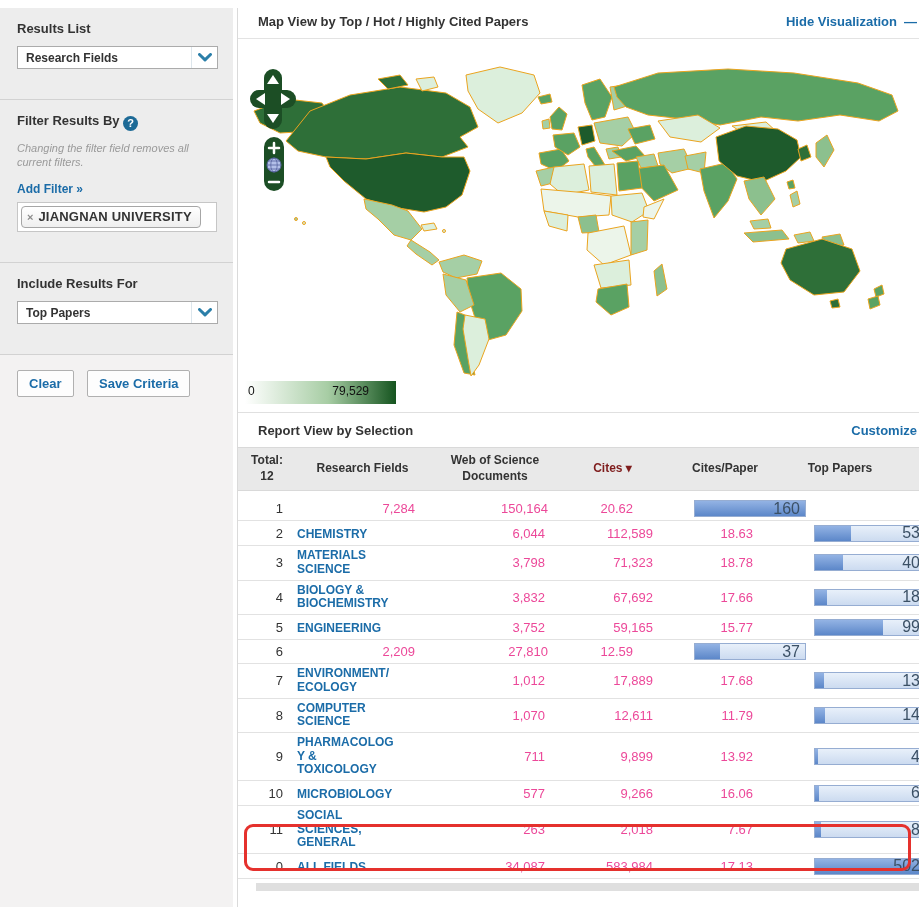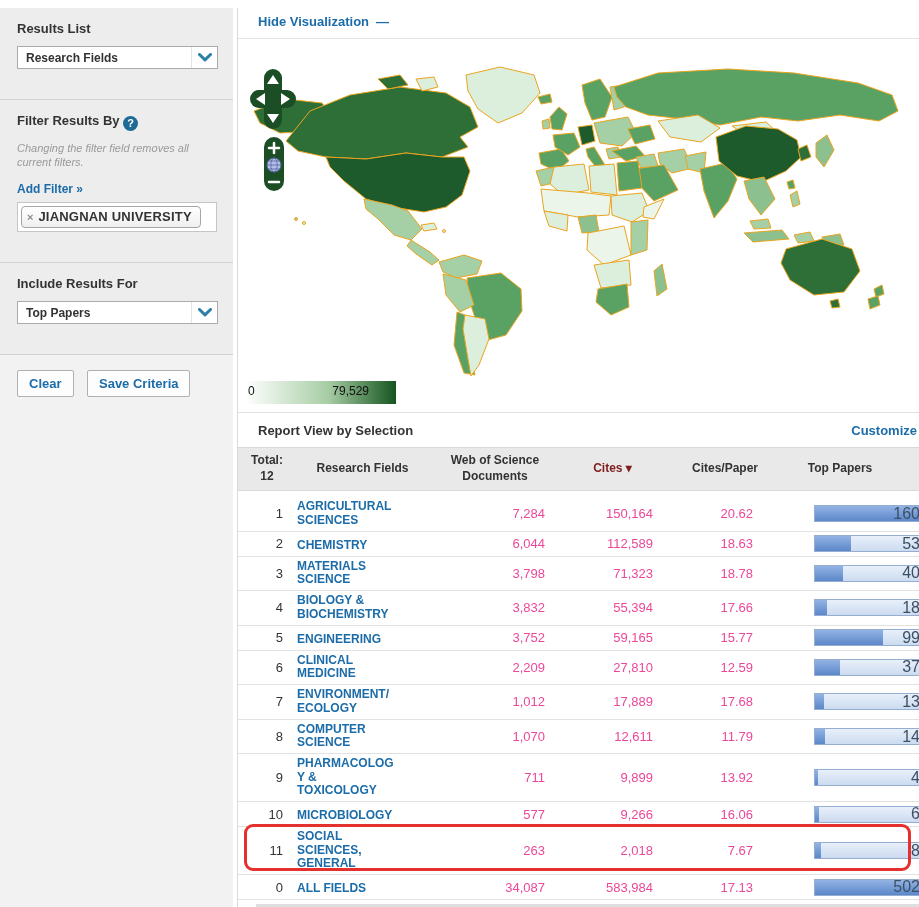--- a/index.html
+++ b/index.html
@@ -126,20 +126,21 @@
 
   <div class="side-actions">
     <button class="btn">Clear</button>
     <button class="btn">Save Criteria</button>
   </div>
 </aside>
 <div class="v-line"></div>
 
 <main class="main">
   <div class="viz-head">
+    <span class="viz-title">Map View by Top / Hot / Highly Cited Papers</span>
     <a class="hide-viz">
       <span>Hide Visualization</span>
       <span class="hv-dash">—</span>
     </a>
   </div>
 
   <div class="map-wrap">
     <svg width="681" height="338" viewBox="0 0 681 338">
       <g stroke="#eaa41f" stroke-width="1" stroke-linejoin="round" transform="translate(0,6)">
 
@@ -267,22 +268,20 @@
         <span>Cites</span>
         <span>▾</span>
       </div>
       <div class="ch c5">Cites/Paper</div>
       <div class="ch c6">Top Papers</div>
     </div>
 
     <div class="tbody" id="tbody">
       <div class="trow">
         <div class="td c1">1</div>
-        <div class="td c2"><a class="fieldlink">AGRICULTURAL
-SCIENCES</a></div>
         <div class="td c3 num">7,284</div>
         <div class="td c4 num">150,164</div>
         <div class="td c5 num">20.62</div>
         <div class="td c6">
           <div class="bar">
             <div class="bar-fill" style="width: 100%;"></div>
             <span class="bar-val">160</span>
           </div>
         </div>
       </div>
@@ -314,21 +313,21 @@
             <span class="bar-val">40</span>
           </div>
         </div>
       </div>
 
       <div class="trow">
         <div class="td c1">4</div>
         <div class="td c2"><a class="fieldlink">BIOLOGY &amp;
 BIOCHEMISTRY</a></div>
         <div class="td c3 num">3,832</div>
-        <div class="td c4 num">55,394</div>
+        <div class="td c4 num">67,692</div>
         <div class="td c5 num">17.66</div>
         <div class="td c6">
           <div class="bar">
             <div class="bar-fill" style="width: 11.25%;"></div>
             <span class="bar-val">18</span>
           </div>
         </div>
       </div>
 
       <div class="trow">
@@ -340,22 +339,20 @@
         <div class="td c6">
           <div class="bar">
             <div class="bar-fill" style="width: 61.875%;"></div>
             <span class="bar-val">99</span>
           </div>
         </div>
       </div>
 
       <div class="trow">
         <div class="td c1">6</div>
-        <div class="td c2"><a class="fieldlink">CLINICAL
-MEDICINE</a></div>
         <div class="td c3 num">2,209</div>
         <div class="td c4 num">27,810</div>
         <div class="td c5 num">12.59</div>
         <div class="td c6">
           <div class="bar">
             <div class="bar-fill" style="width: 23.125%;"></div>
             <span class="bar-val">37</span>
           </div>
         </div>
       </div>

